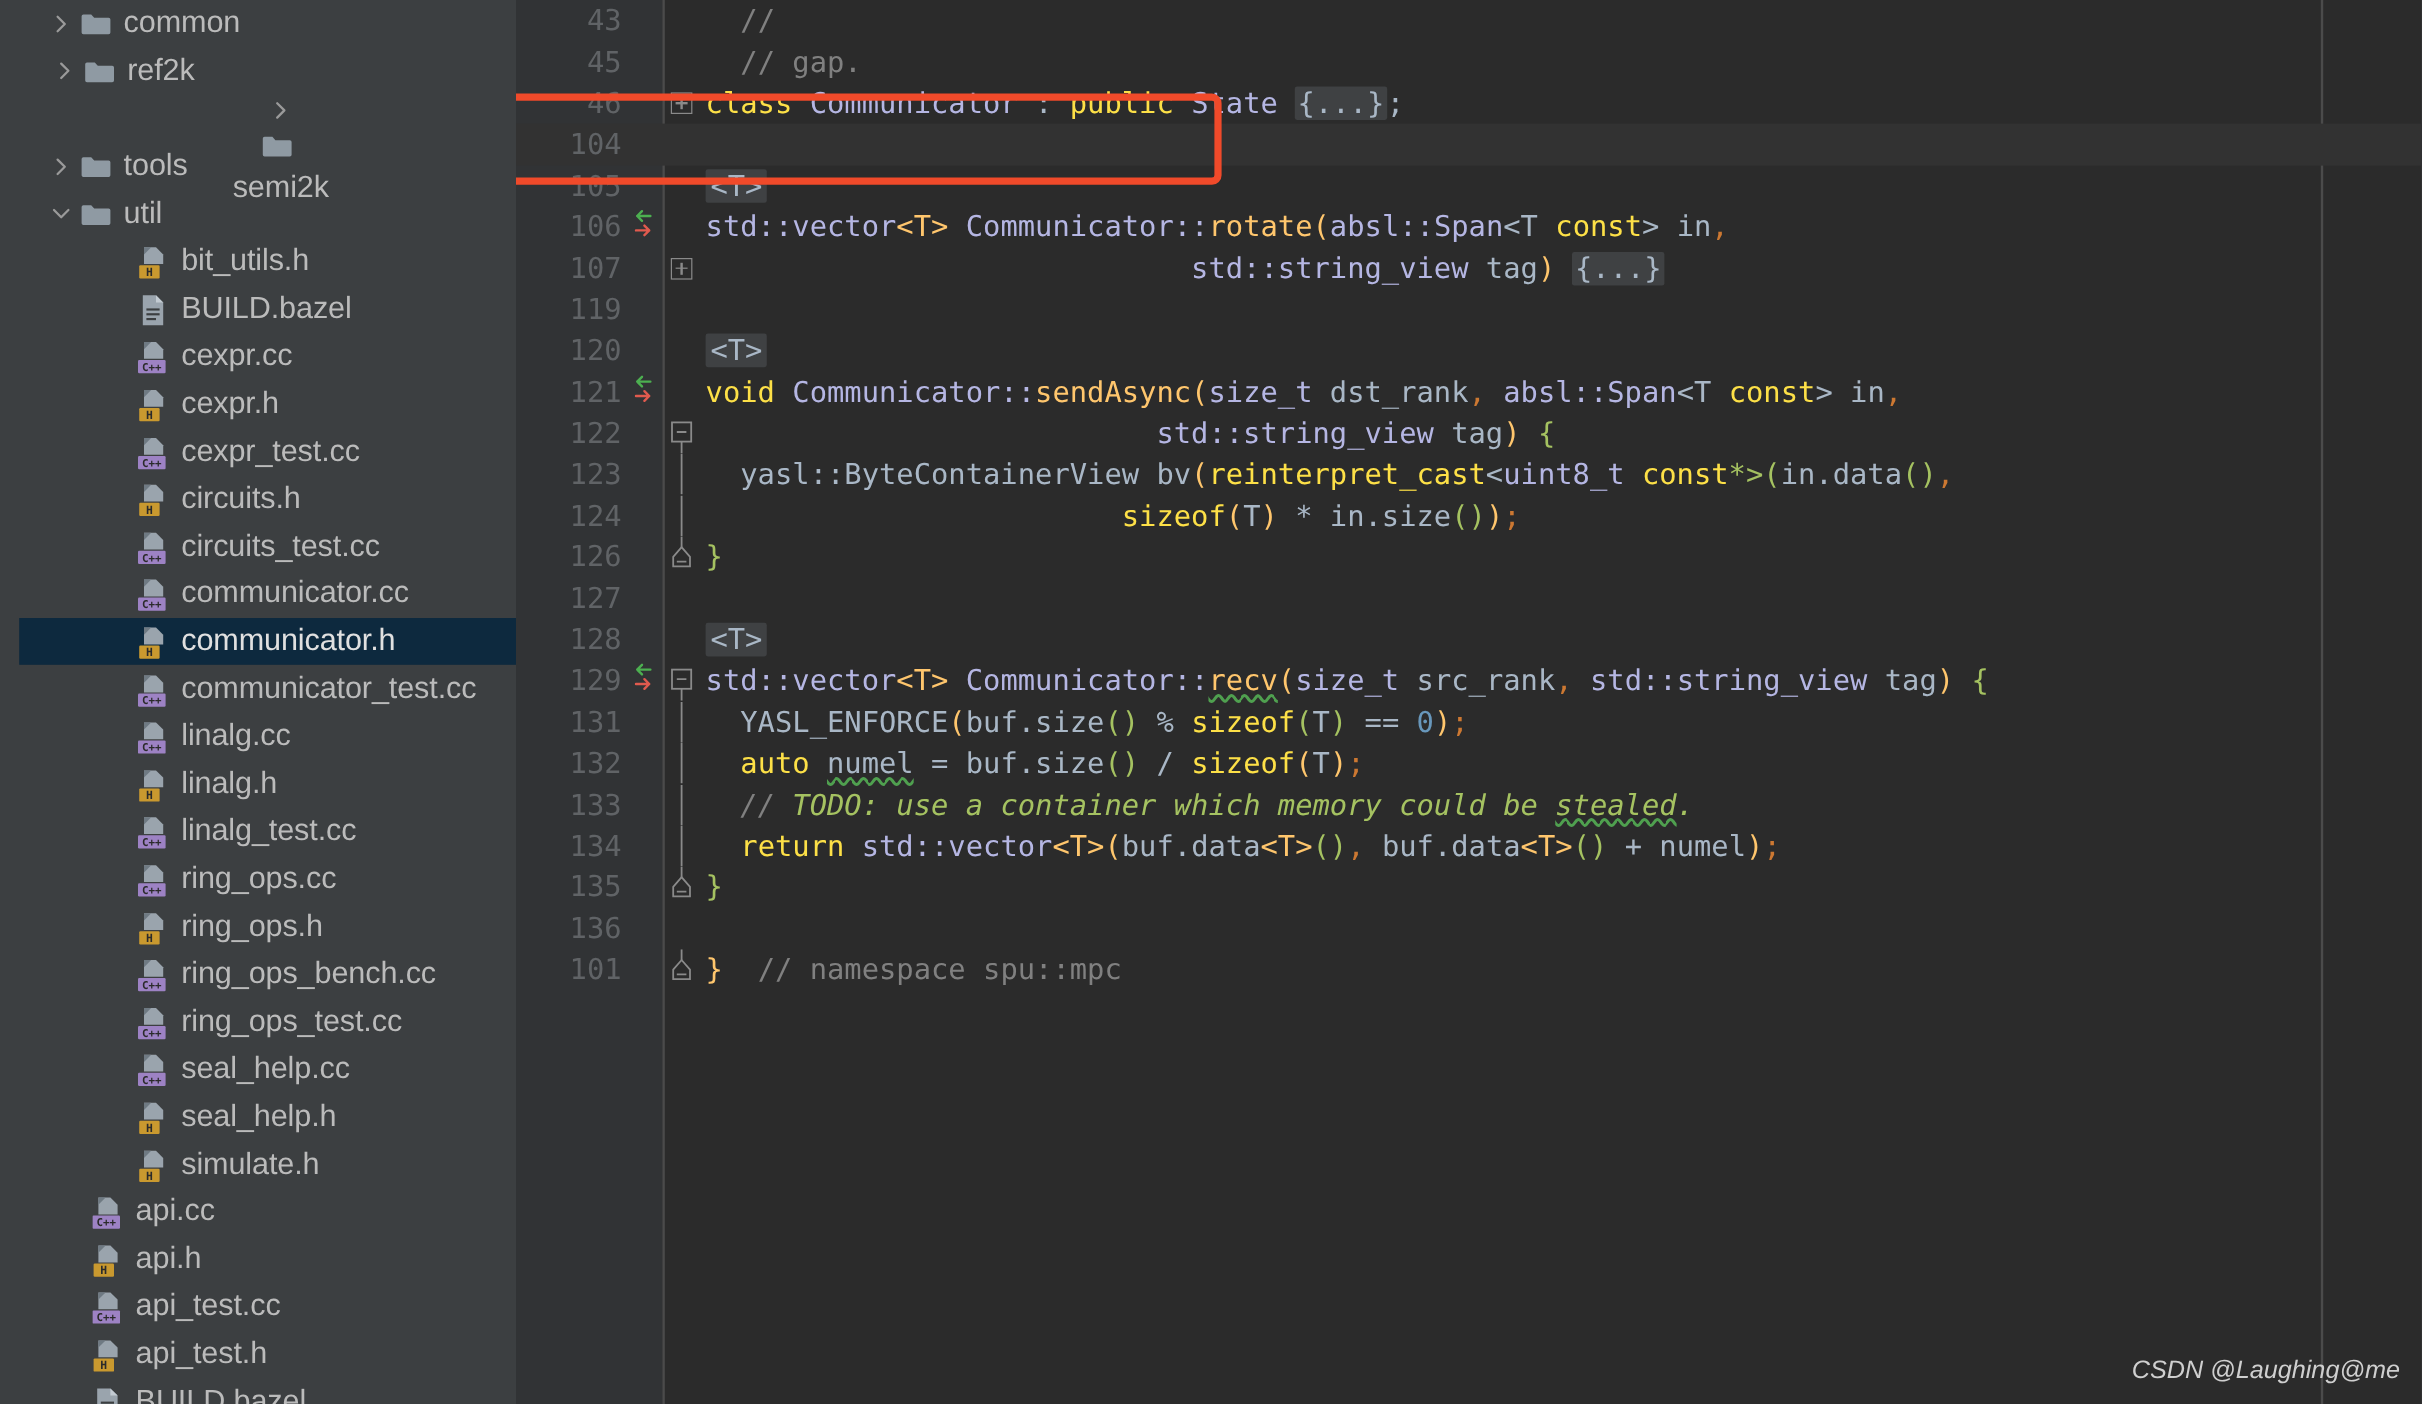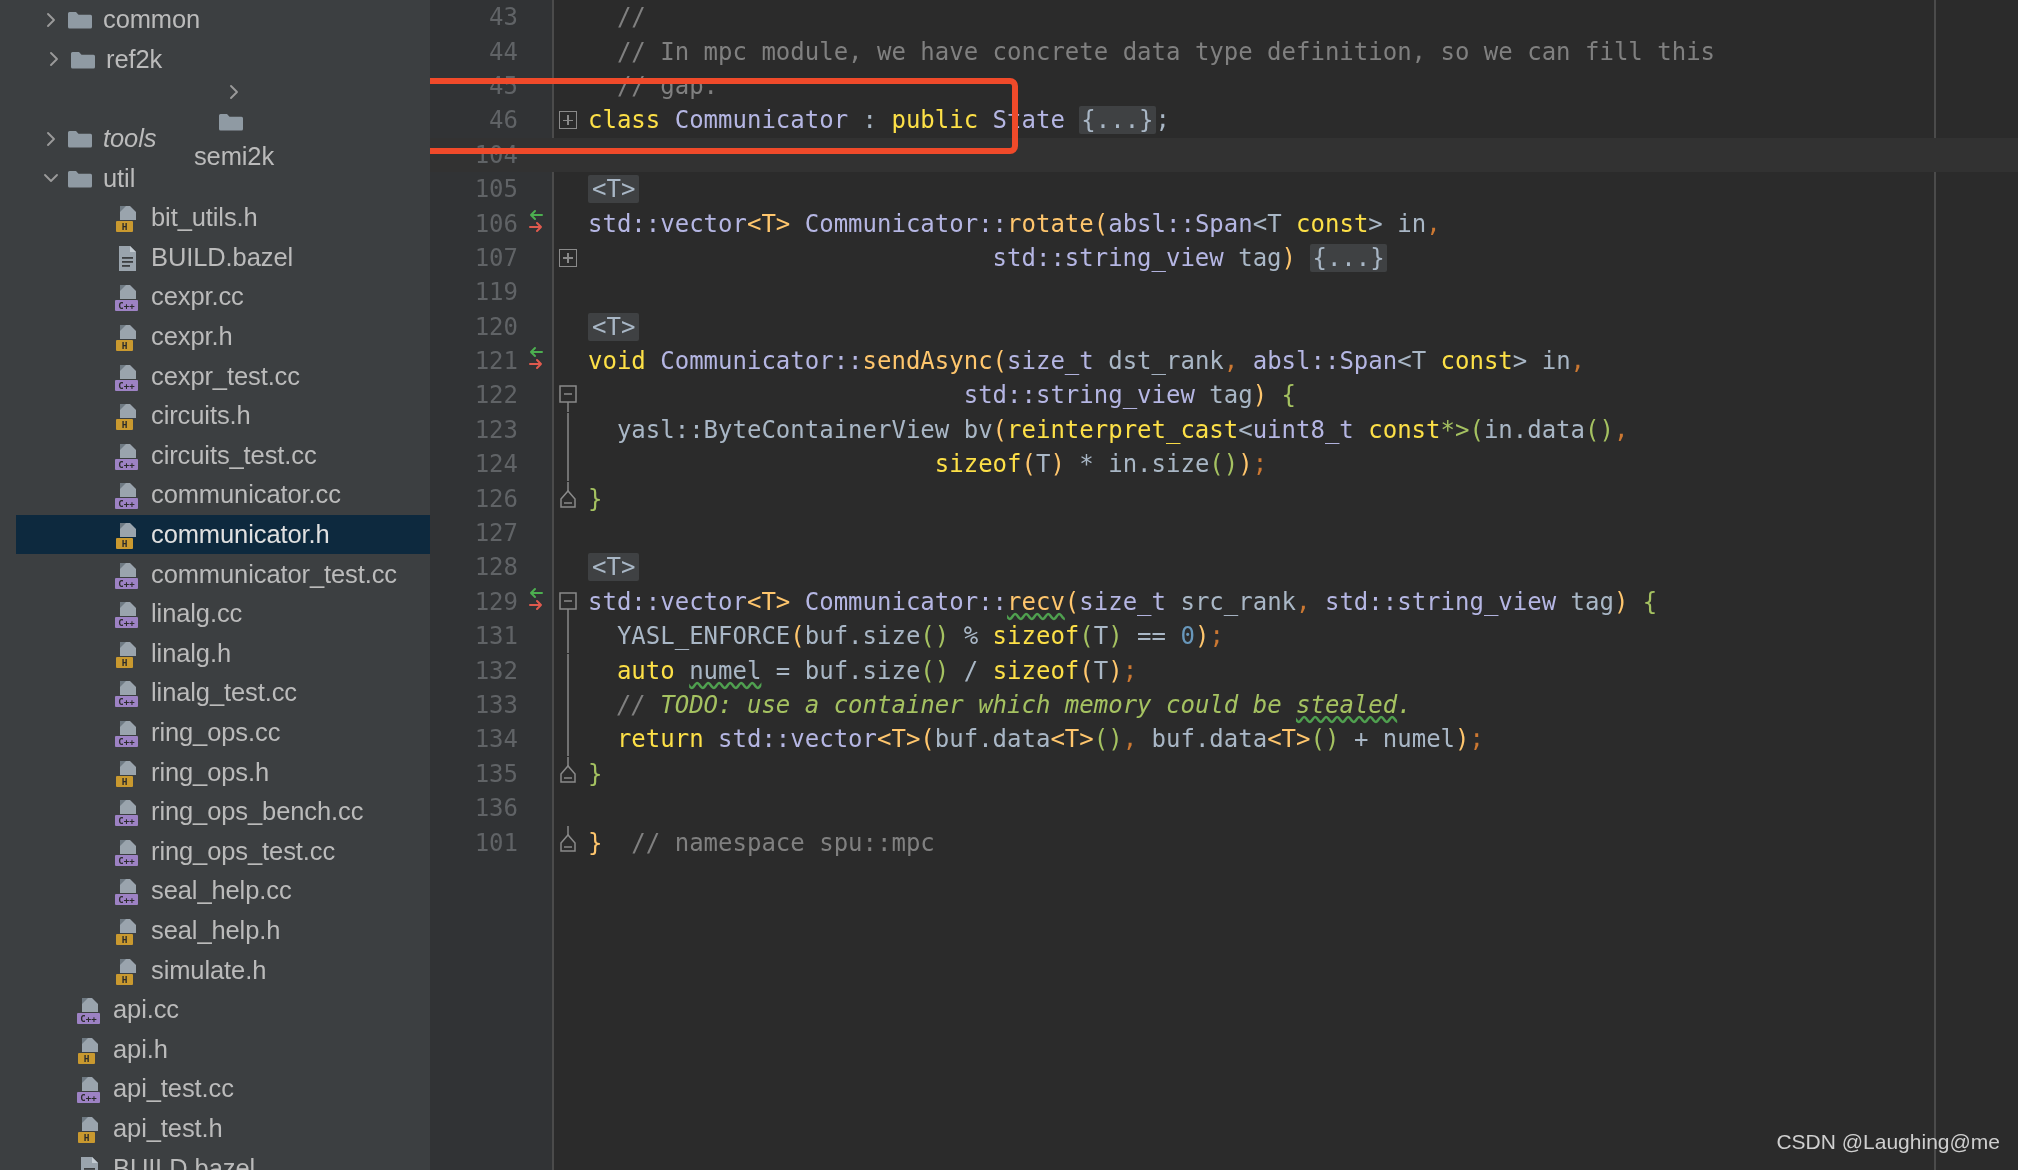--- a/index.html
+++ b/index.html
@@ -164,20 +164,21 @@
     border-left:2px solid #4b4b4b;
   }
   .watermark {
     position:absolute;
     right:18px; bottom:16px;
     color:#cfcfcf;
     font-size:21px;
     font-family:"Liberation Sans", sans-serif;
     z-index:60;
     white-space:nowrap;
+    font-style:italic;
   }
   .fold-plus {
     width:18px;height:18px;border:1.5px solid #8a8a8a;
     position:relative;
   }
   .fold-plus:before{content:"";position:absolute;left:3px;top:7.2px;width:10px;height:1.5px;background:#8a8a8a;}
   .fold-plus:after{content:"";position:absolute;left:7.2px;top:3px;width:1.5px;height:10px;background:#8a8a8a;}
 </style>
 </head>
 <body>
@@ -218,21 +219,21 @@
               <path d="M6 3 L12 9 L6 15" fill="none" stroke="#9a9a9a" stroke-width="1.9" stroke-linecap="round" stroke-linejoin="round"></path>
             </svg>
           </span>
           <span class="folder-ico">
             <svg width="26" height="21" viewBox="0 0 26 21">
               <path d="M1 4.5 A1.5 1.5 0 0 1 2.5 3 H9 L11.5 5.8 H23.5 A1.5 1.5 0 0 1 25 7.3 V18 A1.5 1.5 0 0 1 23.5 19.5 H2.5 A1.5 1.5 0 0 1 1 18 Z" fill="#8f9aa3"></path>
             </svg>
           </span>
           <span class="tree-label">semi2k</span>
         </div>
-        <div class="tree-row" style="padding-left:22px;font-style:italic;">
+        <div class="tree-row" style="padding-left:22px;">
           <span class="chev">
             <svg width="18" height="18" viewBox="0 0 18 18">
               <path d="M6 3 L12 9 L6 15" fill="none" stroke="#9a9a9a" stroke-width="1.9" stroke-linecap="round" stroke-linejoin="round"></path>
             </svg>
           </span>
           <span class="folder-ico">
             <svg width="26" height="21" viewBox="0 0 26 21">
               <path d="M1 4.5 A1.5 1.5 0 0 1 2.5 3 H9 L11.5 5.8 H23.5 A1.5 1.5 0 0 1 25 7.3 V18 A1.5 1.5 0 0 1 23.5 19.5 H2.5 A1.5 1.5 0 0 1 1 18 Z" fill="#8f9aa3"></path>
             </svg>
           </span>
@@ -529,21 +530,20 @@
           <span class="tree-label">BUILD.bazel</span>
         </div>
       </div>
   </div>
 
   <div class="editor">
     <div class="gutter-bg"></div>
     <div class="gutter-line"></div>
     <div class="code-rows" id="code-container">
         <div class="row"><span class="lineno">43</span><span class="gutter-icons"></span><span class="fold-col"></span><span class="code"><span class="def">  </span><span class="cmt">//</span></span></div>
-        <div class="row"><span class="lineno">44</span><span class="gutter-icons"></span><span class="fold-col"></span><span class="code"><span class="def">  </span><span class="cmt">// In mpc module, we have concrete data type definition, so we can fill this</span></span></div>
         <div class="row"><span class="lineno">45</span><span class="gutter-icons"></span><span class="fold-col"></span><span class="code"><span class="def">  </span><span class="cmt">// gap.</span></span></div>
         <div class="row"><span class="lineno">46</span><span class="gutter-icons"></span><span class="fold-col"><span class="fold-plus"></span></span><span class="code"><span class="kw">class </span><span class="cls">Communicator </span><span class="def">: </span><span class="kw">public </span><span class="cls">State </span><span class="inline-fold">{...}</span><span class="def">;</span></span></div>
         <div class="row caret-line"><span class="lineno">104</span><span class="gutter-icons"></span><span class="fold-col"></span><span class="code"></span></div>
         <div class="row"><span class="lineno">105</span><span class="gutter-icons"></span><span class="fold-col"></span><span class="code"><span class="fld">&lt;T&gt;</span></span></div>
         <div class="row"><span class="lineno">106</span><span class="gutter-icons"><svg width="28" height="30" viewBox="0 0 28 30">
               <path d="M20 8 H9 M13 4 L9 8 L13 12" fill="none" stroke="#4caf50" stroke-width="2" stroke-linecap="round" stroke-linejoin="round"></path>
               <path d="M8 20 H19 M15 16 L19 20 L15 24" fill="none" stroke="#e05a4e" stroke-width="2" stroke-linecap="round" stroke-linejoin="round"></path>
             </svg></span><span class="fold-col"></span><span class="code"><span class="cls">std::vector</span><span class="tmpl">&lt;T&gt;</span><span class="cls"> Communicator::</span><span class="fn">rotate</span><span class="par">(</span><span class="cls">absl::Span</span><span class="def">&lt;T </span><span class="kw">const</span><span class="def">&gt; in</span><span class="punc">,</span></span></div>
         <div class="row"><span class="lineno">107</span><span class="gutter-icons"></span><span class="fold-col"><span class="fold-plus"></span></span><span class="code"><span class="def">                            </span><span class="cls">std::string_view</span><span class="def"> tag</span><span class="par">)</span><span class="def"> </span><span class="inline-fold">{...}</span></span></div>
         <div class="row"><span class="lineno">119</span><span class="gutter-icons"></span><span class="fold-col"></span><span class="code"></span></div>

